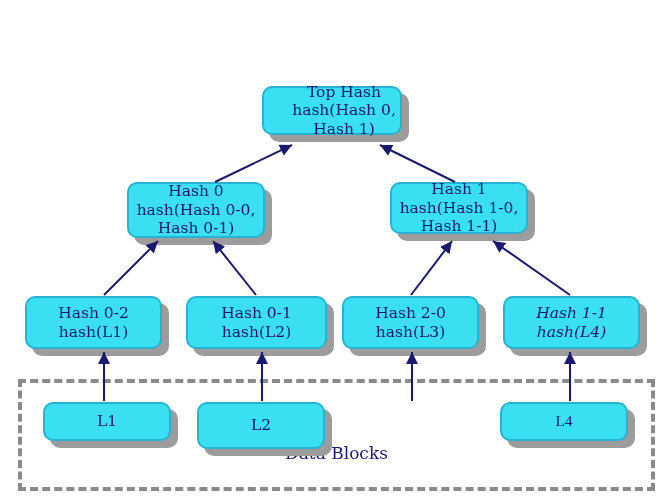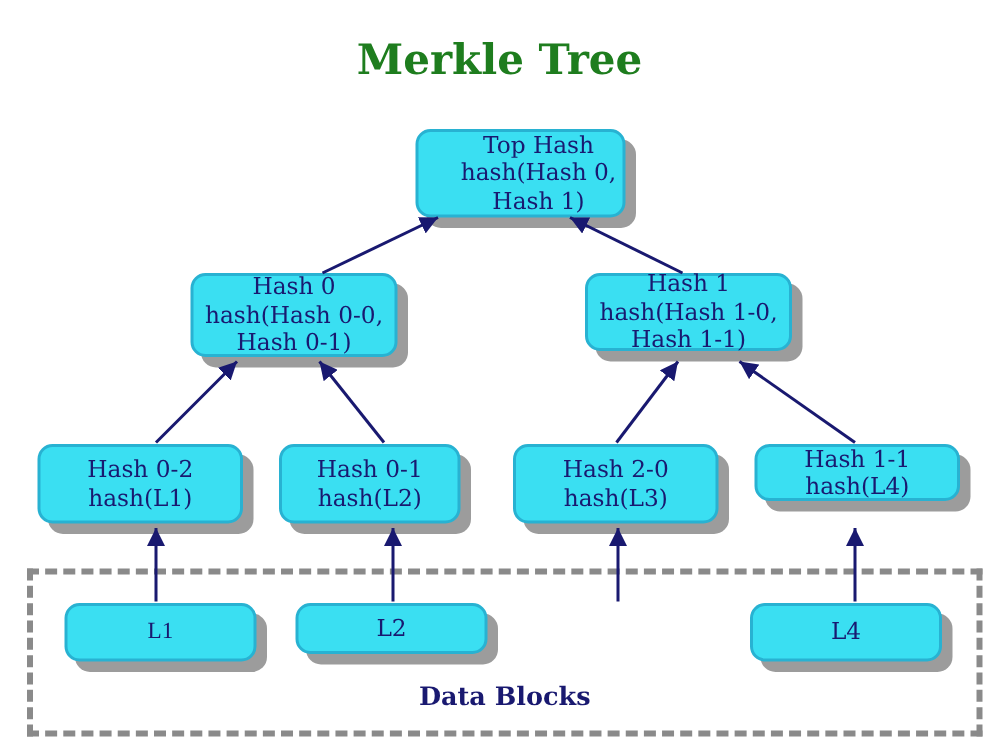--- a/index.html
+++ b/index.html
@@ -43,64 +43,63 @@
     box-shadow: 7px 7px 0 var(--box-shadow);
     color: var(--text-navy);
     font-size: 15.5px;
     line-height: 18.5px;
     display: flex;
     align-items: center;
     justify-content: center;
     text-align: center;
     white-space: pre-line;
   }
-  .node-top-hash { left: 277px; top: 86px;  width: 140px; height: 59px; padding-left: 24px; }
+  .node-top-hash { left: 262px; top: 86px;  width: 140px; height: 49px; padding-left: 24px; }
   .node-hash-0   { left: 127px; top: 182px; width: 138px; height: 56px; }
   .node-hash-1   { left: 390px; top: 182px; width: 138px; height: 52px; }
   .node-hash-00  { left: 25px;  top: 296px; width: 137px; height: 53px; }
-  .node-hash-01  { left: 186px; top: 296px; width: 121px; height: 53px; }
+  .node-hash-01  { left: 186px; top: 296px; width: 141px; height: 53px; }
   .node-hash-10  { left: 342px; top: 296px; width: 137px; height: 53px; }
-  .node-hash-11  { left: 503px; top: 296px; width: 137px; height: 38px; }
-  .node-l1 { left: 43px;  top: 402px; width: 128px; height: 39px; font-family: Liberation Serif, serif; }
-  .node-l2 { left: 197px; top: 402px; width: 128px; height: 34px; }
+  .node-hash-11  { left: 503px; top: 296px; width: 137px; height: 53px; font-style: italic; }
+  .node-l1 { left: 43px;  top: 402px; width: 128px; height: 39px; }
+  .node-l2 { left: 197px; top: 402px; width: 128px; height: 47px; }
   .node-l3 { left: 351px; top: 402px; width: 128px; height: 39px; }
-  .node-l4 { left: 500px; top: 402px; width: 128px; height: 39px; }
+  .node-l4 { left: 500px; top: 402px; width: 128px; height: 39px; font-family: Liberation Serif, serif; }
   .data-blocks {
     position: absolute;
     left: 18px;
     top: 379px;
     width: 637px;
     height: 112px;
     border: 4px dashed var(--dash-border);
   }
   .data-blocks-label {
     position: absolute;
     left: 0;
-    bottom: 12px;
+    bottom: 24px;
     width: 100%;
     text-align: center;
-    font-weight: bold;
+    font-weight: normal;
     font-size: 17px;
     color: var(--text-navy);
   }
   .edges {
     position: absolute;
     left: 0;
     top: 0;
     pointer-events: none;
   }
   .edge { stroke: var(--arrow); stroke-width: 2; }
   .arrowhead { fill: var(--arrow); }
 </style>
 </head>
 <body>
 
 <div class="canvas">
 
-  <h1 class="title">Merkle Tree</h1>
 
   <div class="data-blocks">
     <div class="data-blocks-label">Data Blocks</div>
   </div>
 
   <div class="node node-top-hash">Top Hash
 hash(Hash 0,
 Hash 1)</div>
   <div class="node node-hash-0">Hash 0
 hash(Hash 0-0,

